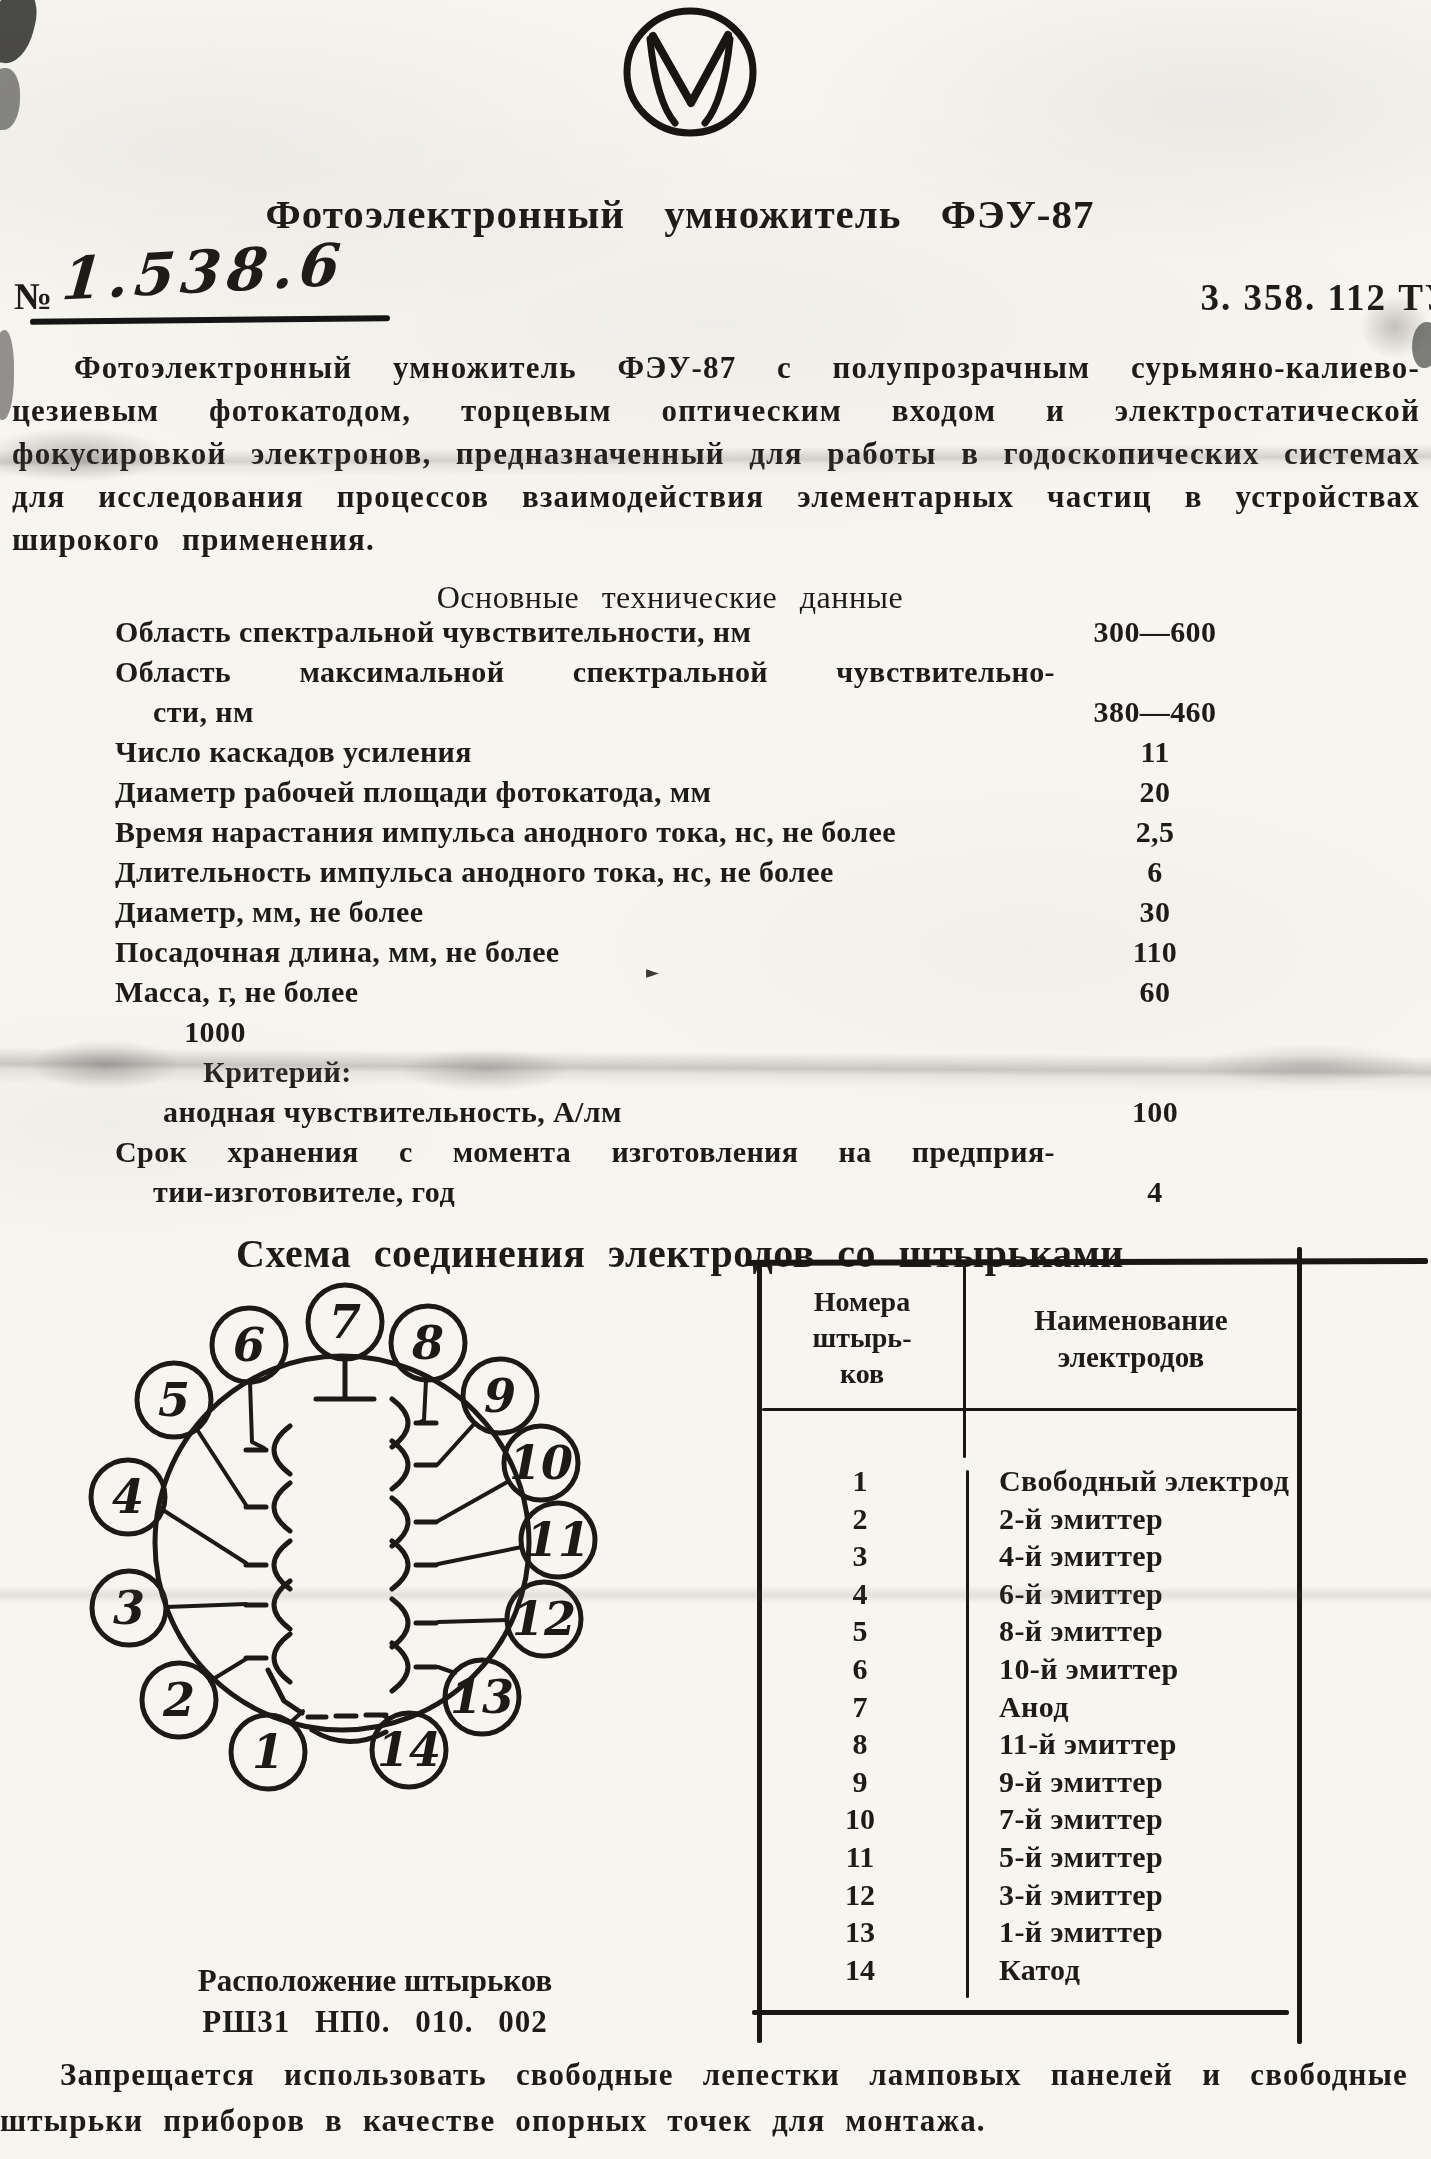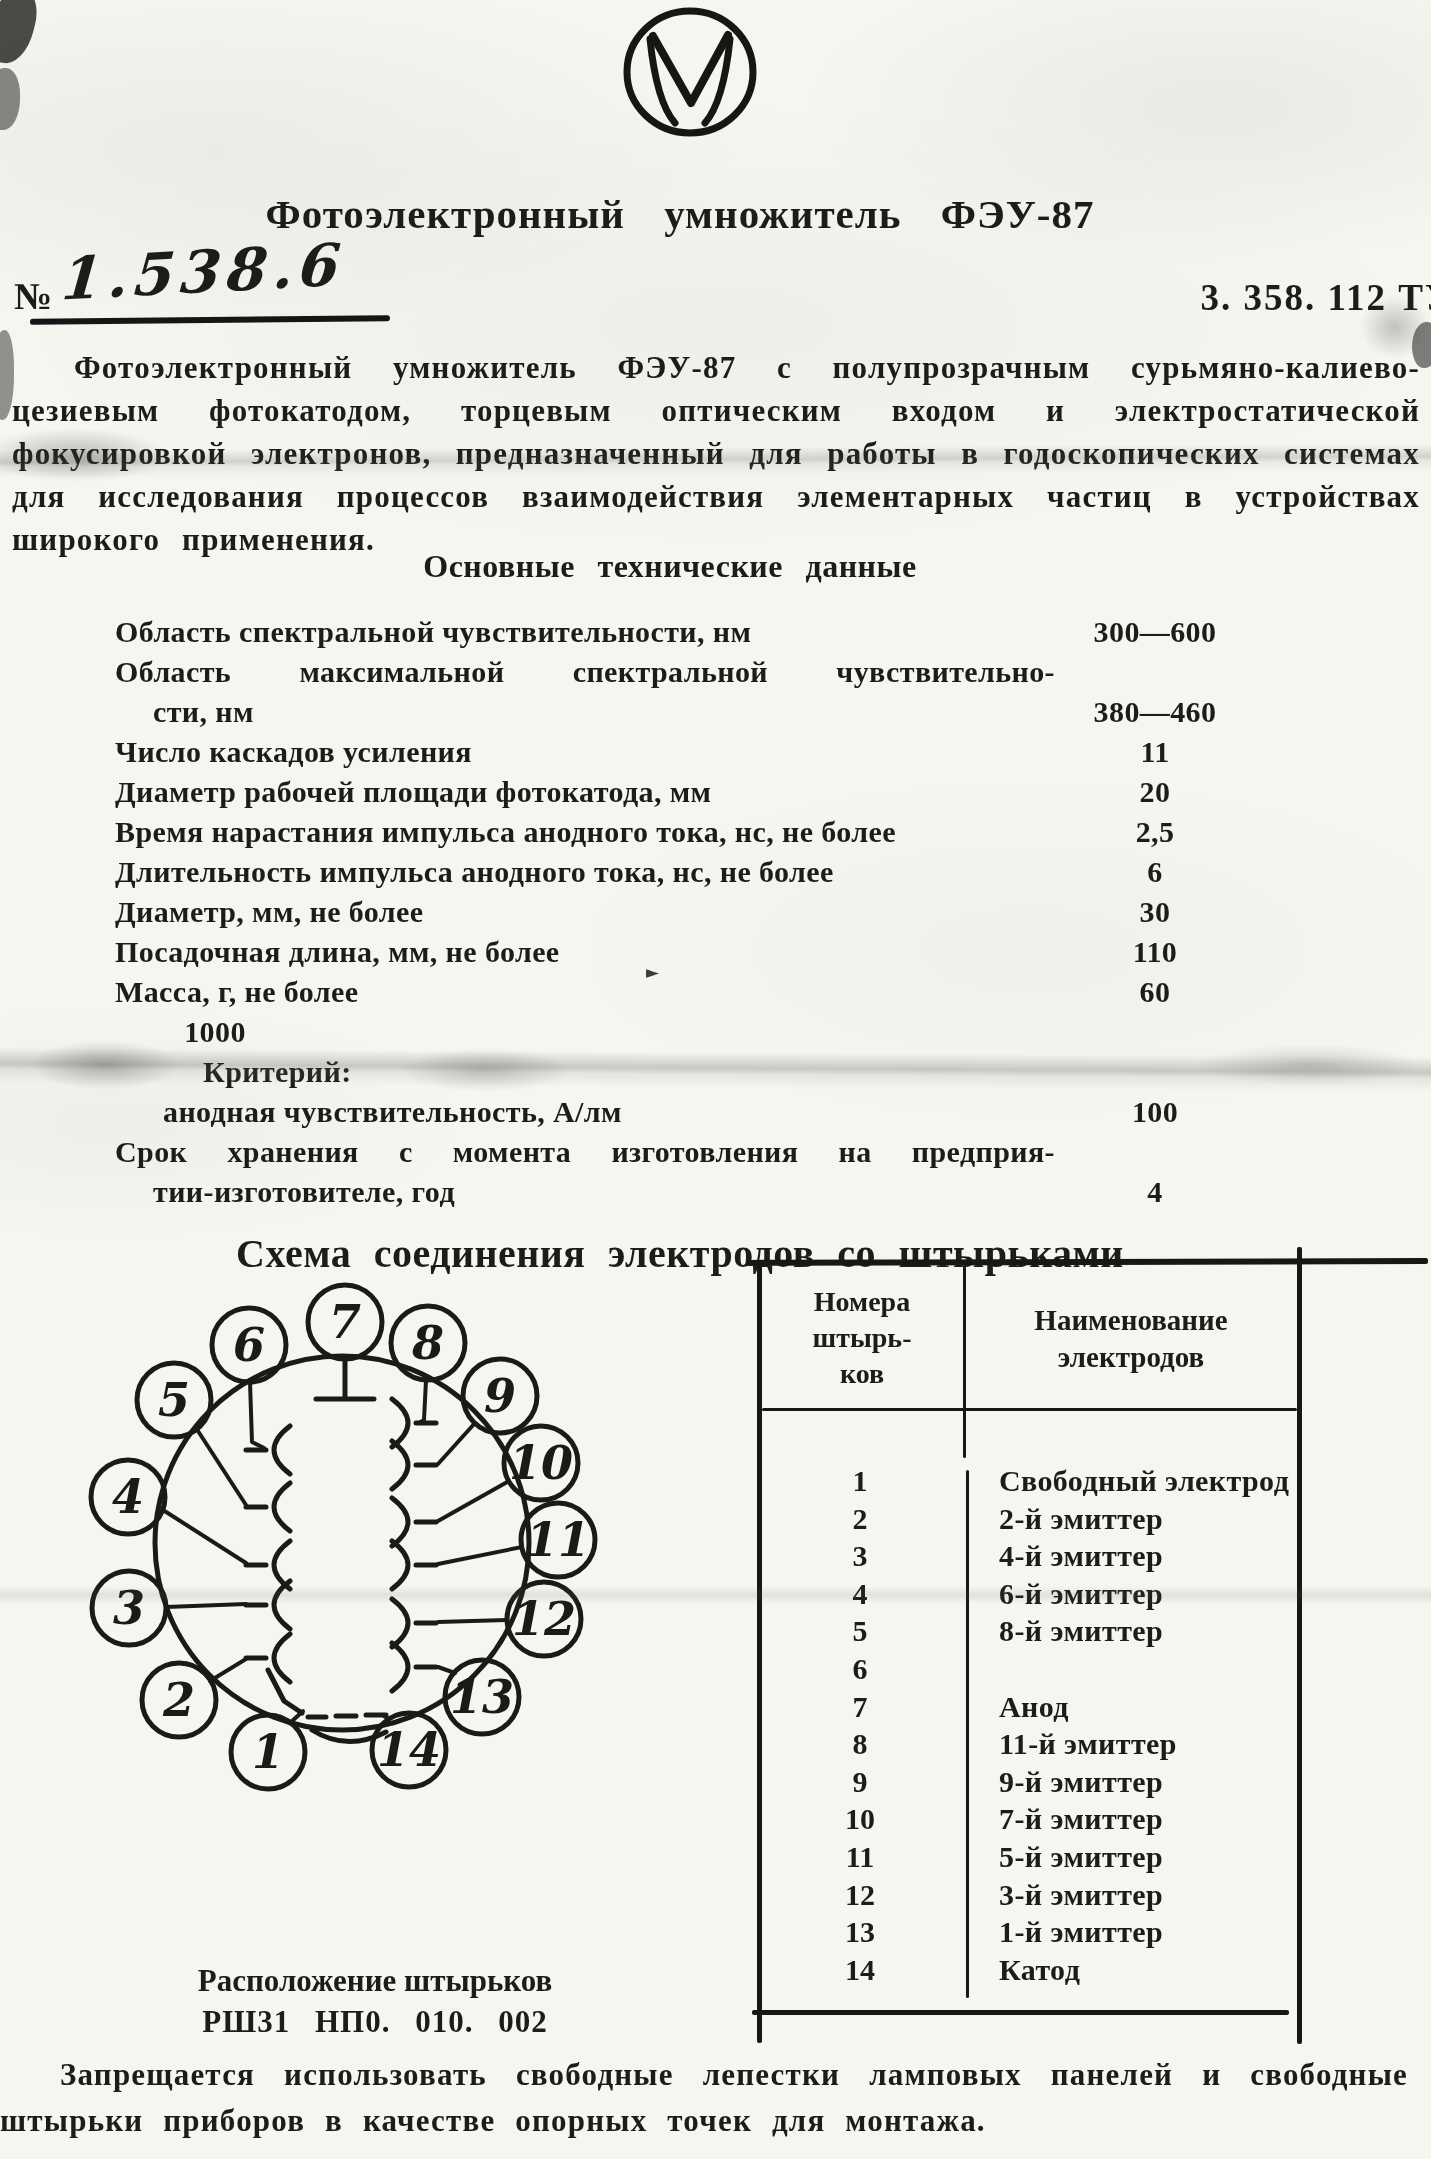--- a/index.html
+++ b/index.html
@@ -39,22 +39,22 @@
   
   .intro{
     position:absolute;left:12px;top:346px;width:1408px;
     font-size:31px;line-height:43px;font-weight:700;
     text-align:justify;letter-spacing:1.2px;word-spacing:13px;
     text-indent:62px;
   }
 
   
   .specs-heading{
-    position:absolute;left:0;top:548px;width:1340px;text-align:center;
-    font-size:32px;font-weight:700;word-spacing:14px;letter-spacing:.5px;
+    position:absolute;left:0;top:579px;width:1340px;text-align:center;
+    font-size:32px;font-weight:400;word-spacing:14px;letter-spacing:.5px;
   }
   .specs{position:absolute;left:115px;top:612px;width:1140px;font-size:30px;font-weight:700;}
   .spec-row{display:flex;align-items:flex-start;line-height:40px;letter-spacing:.4px;}
   .spec-row.two{align-items:flex-end;}
   .spec-label{flex:1;min-width:0;}
   .spec-label .stretch{display:block;width:100%;text-align:justify;text-align-last:justify;}
   .spec-label .cont{display:block;padding-left:38px;}
   .spec-value{width:200px;text-align:center;flex:none;}
   .spec-row.ind1 .spec-label{padding-left:88px;}
   .spec-row.ind2 .spec-label{padding-left:48px;}
@@ -312,20 +312,21 @@
   <div class="trow">
       <div class="td-pin">4</div>
       <div class="td-el">6-й эмиттер</div>
     </div>
   <div class="trow">
       <div class="td-pin">5</div>
       <div class="td-el">8-й эмиттер</div>
     </div>
   <div class="trow">
       <div class="td-pin">6</div>
+      <div class="td-el">10-й эмиттер</div>
     </div>
   <div class="trow">
       <div class="td-pin">7</div>
       <div class="td-el">Анод</div>
     </div>
   <div class="trow">
       <div class="td-pin">8</div>
       <div class="td-el">11-й эмиттер</div>
     </div>
   <div class="trow">

